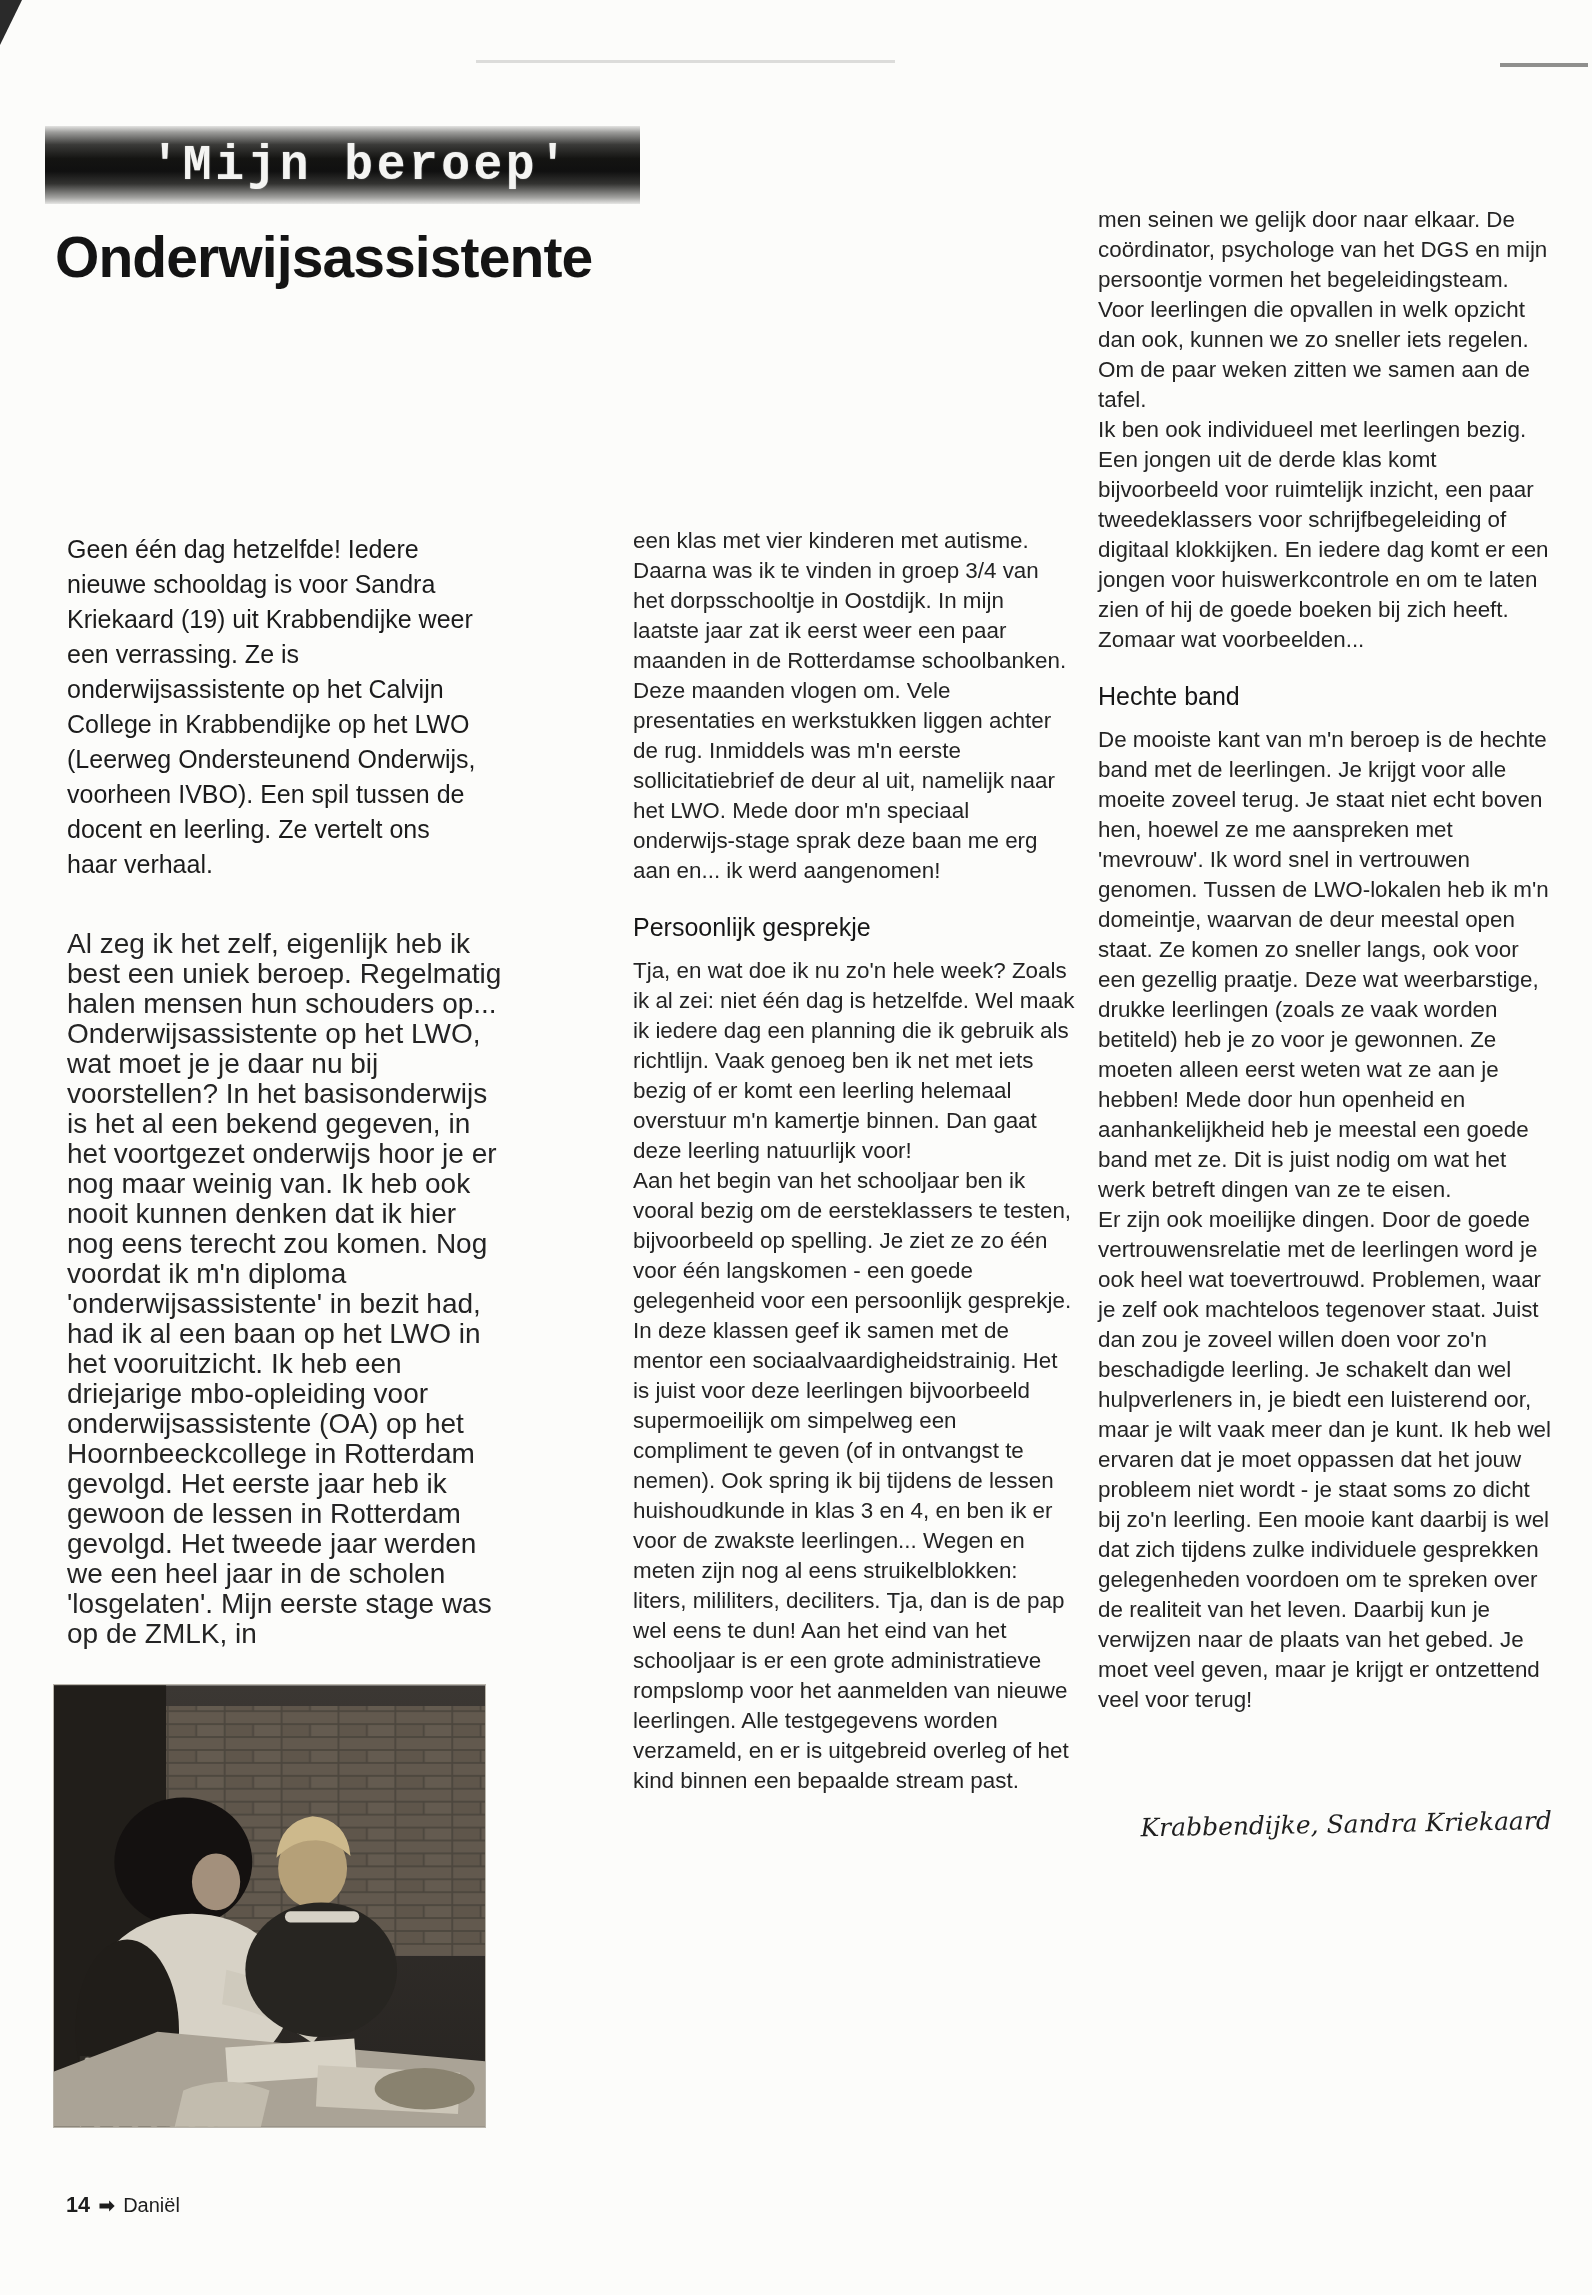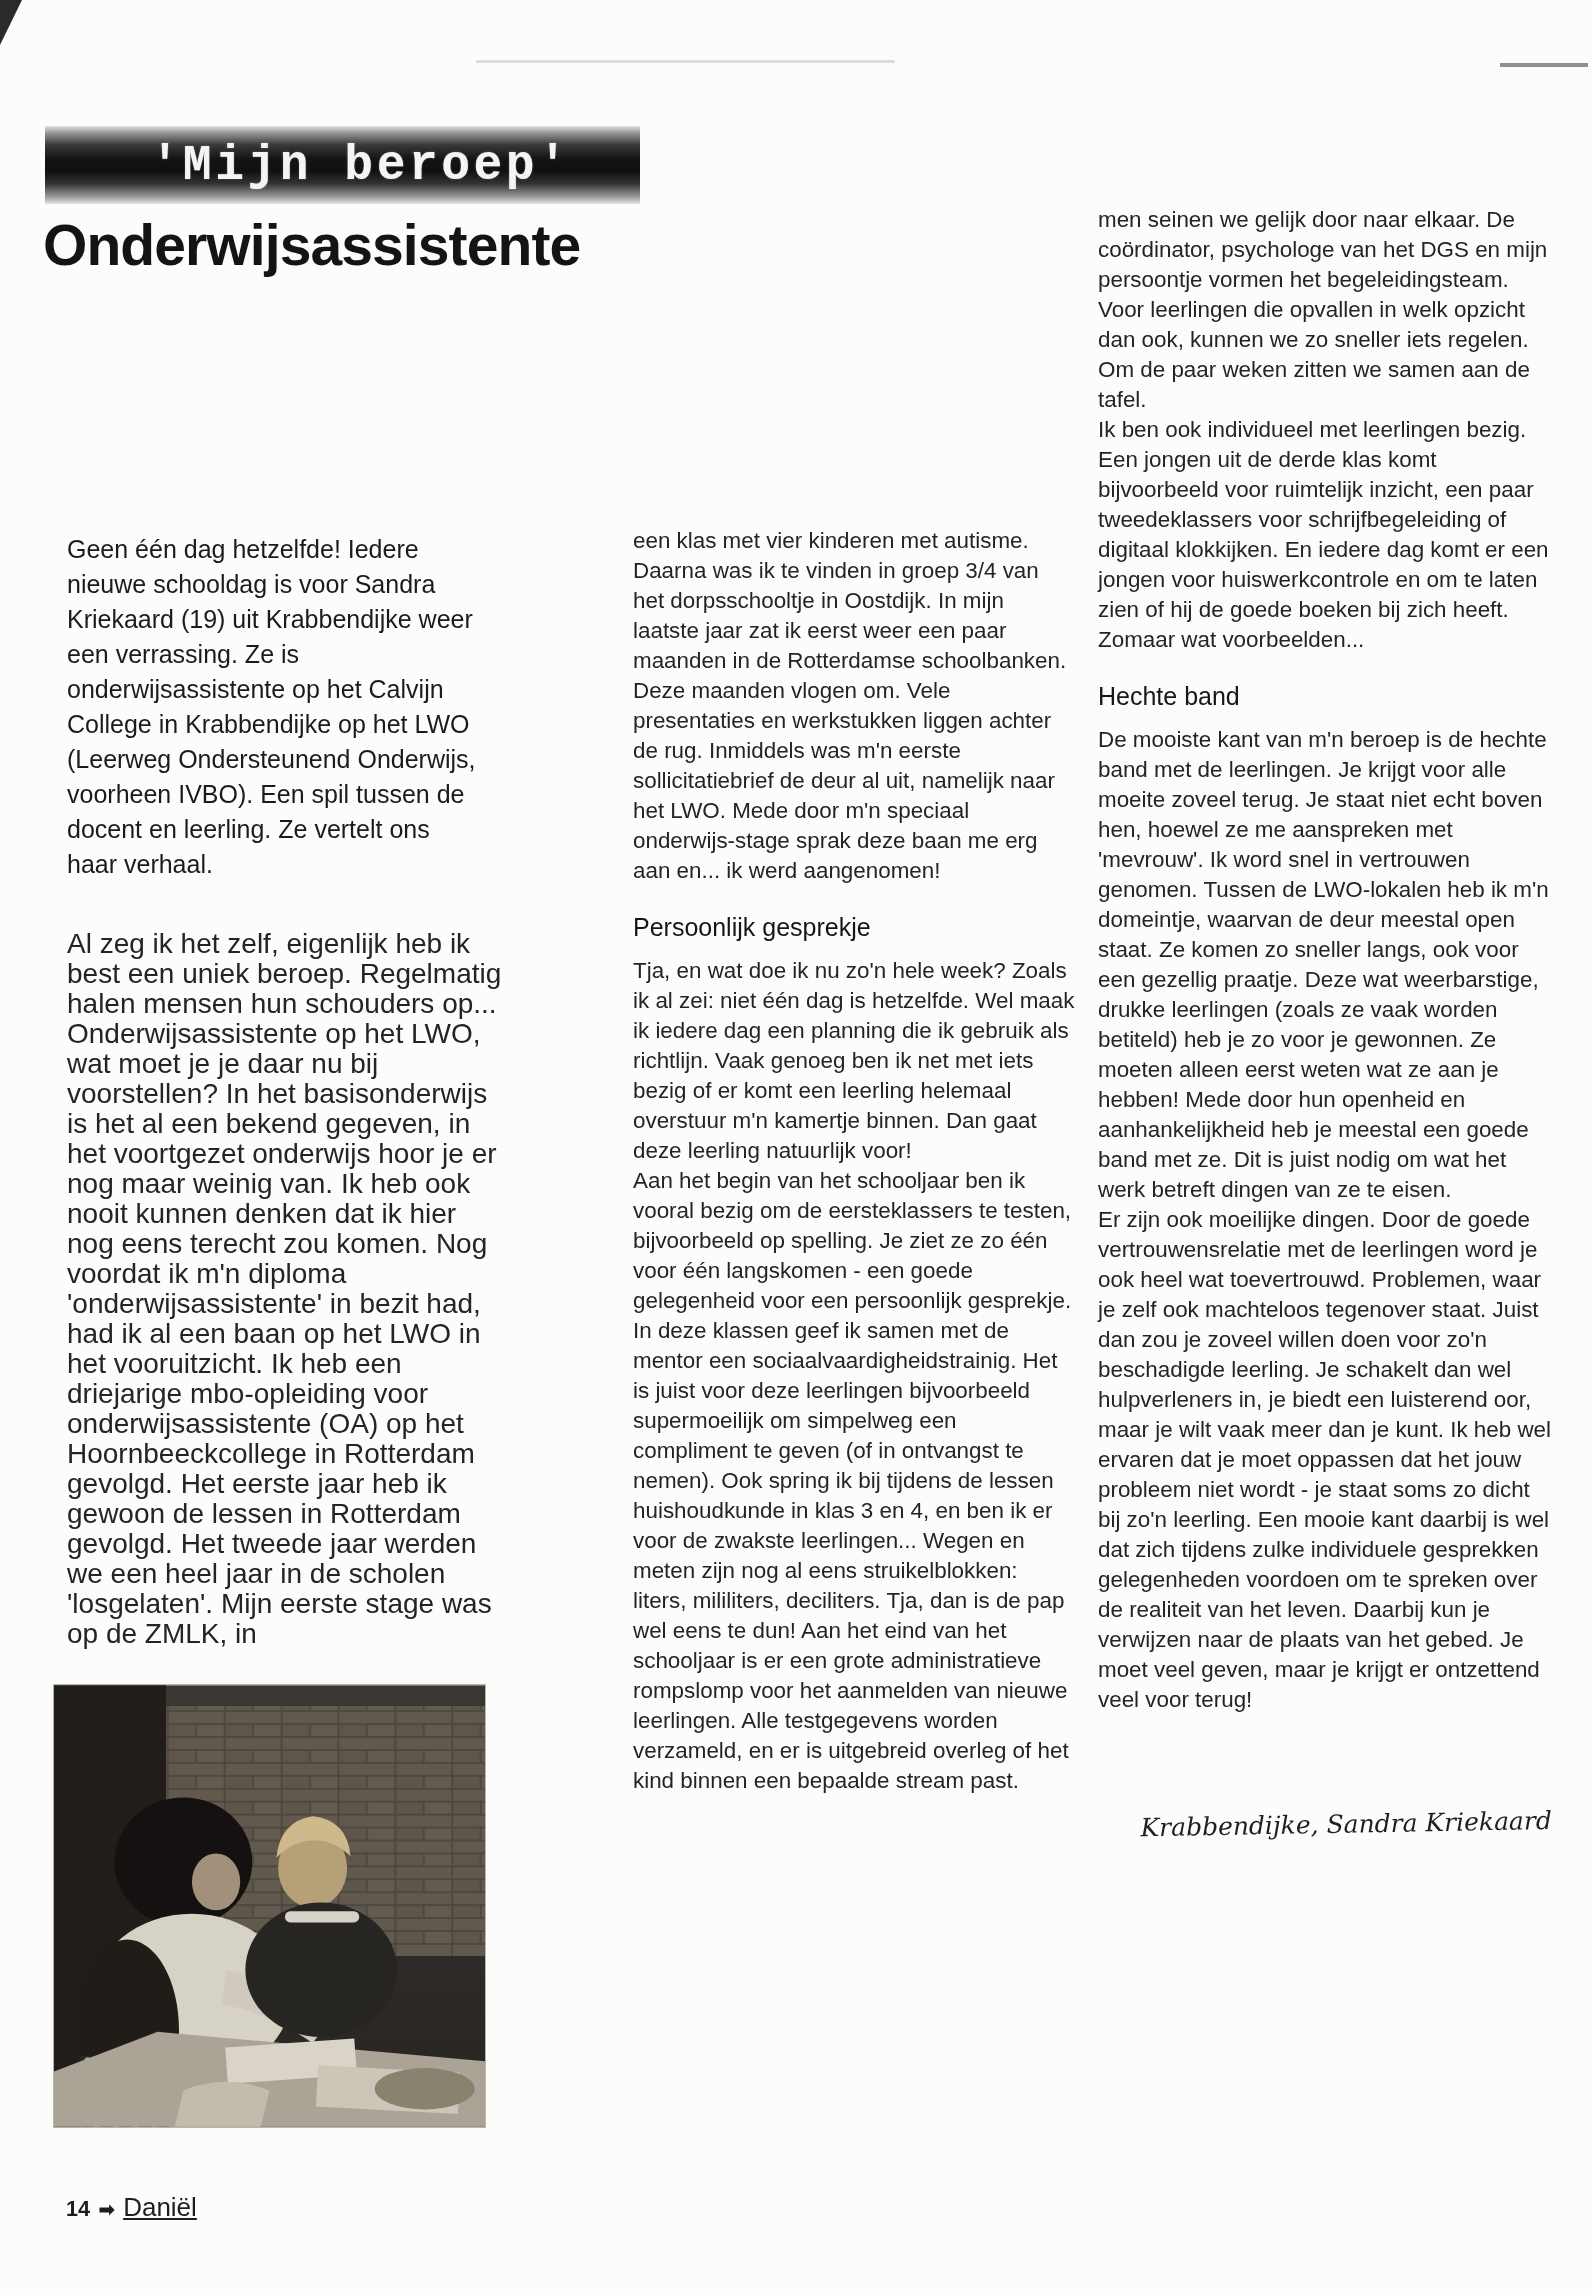--- a/index.html
+++ b/index.html
@@ -45,21 +45,21 @@
     font-weight: bold;
     font-size: 48px;
     letter-spacing: 3.5px;
     color: #f4f4f2;
     text-shadow: 0 0 1.7px rgba(255,255,255,0.35);
     transform: scaleY(1.05);
   }
 
   .title {
     position: absolute; left: 43px; top: 212px;
-    margin: 0;
+    margin: 12px;
     font-size: 57px;
     font-weight: bold;
     letter-spacing: -0.9px;
     color: #141414;
   }
 
   
   .intro-block {
     position: absolute; left: 67px; top: 532px; width: 414px;
     font-size: 25px; line-height: 35px; font-weight: normal; color: #1b1b1b;
@@ -101,21 +101,21 @@
   }
 
   
   .footer {
     position: absolute; left: 66px; top: 2192px;
     display: flex; align-items: baseline; gap: 8.6px;
     font-size: 21.6px; color: #1d1d1d; justify-content: center;
   }
   .footer .pagenum { font-weight: bold; }
   .footer .arrow { font-size: 19px; font-weight: bold; }
-  .footer .mag { font-size: 26px; text-decoration: underline; }
+  .footer .mag { font-size: 20px; }
 </style>
 </head>
 <body>
 
 <div class="page">
 
   <div class="scan-corner"></div>
   <div class="topline light"></div>
   <div class="topline dark"></div>
 

